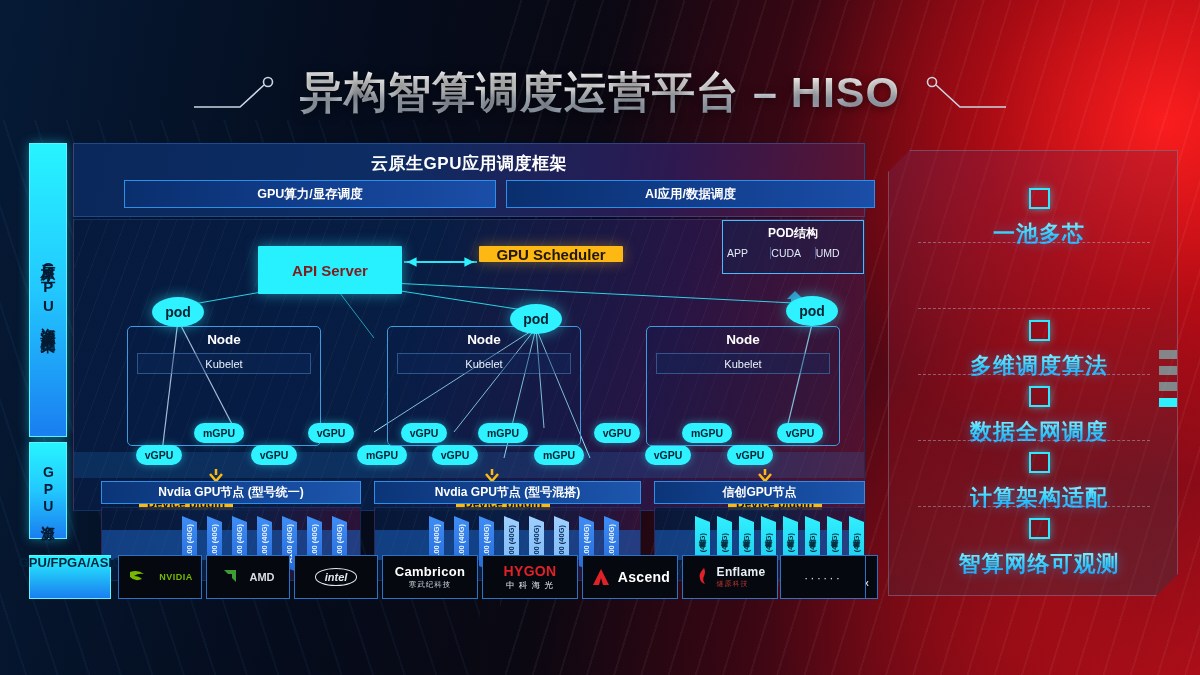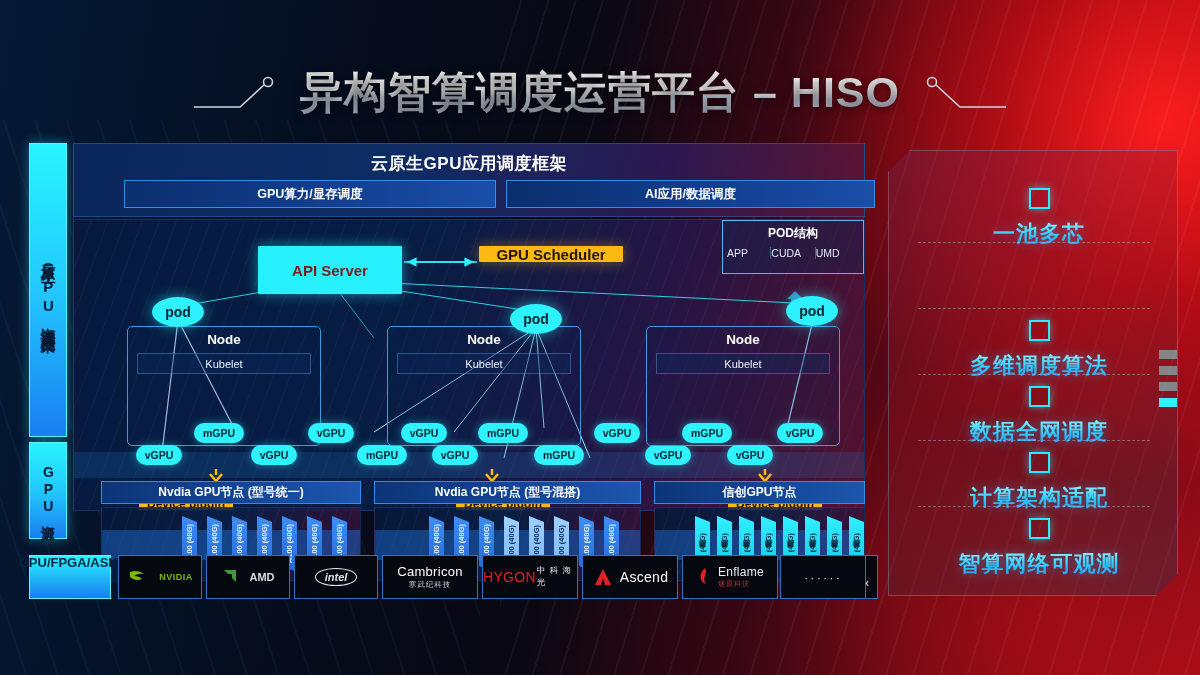--- a/index.html
+++ b/index.html
@@ -118,21 +118,21 @@
   .card.xc{background:linear-gradient(180deg,#31f0ff,#19c7ea);color:#053042;}
 
   
   #vendors{position:absolute;left:29px;top:555px;width:834px;height:42px;}
   #vendor-tag{position:absolute;left:0;top:0;width:80px;height:42px;
     background:linear-gradient(180deg,#27f4ff,#1a7ef0);border:1px solid #59f6ff;
     display:flex;justify-content:center;
     color:#03243f;font-size:13px;font-weight:700;line-height:1.15;}
   .vbox{position:absolute;top:0;height:42px;border:1px solid #2a74c8;background:#05090f;
     display:flex;align-items:center;justify-content:center;gap:6px;overflow:hidden;}
-  .vlabel{font-size:13px;font-weight:400;letter-spacing:.3px;}
+  .vlabel{font-size:13px;font-weight:700;letter-spacing:.3px;}
   .vsub{font-size:7.5px;letter-spacing:1px;}
 
   
   #rpanel{position:absolute;left:888px;top:150px;width:288px;height:444px;
     background:linear-gradient(150deg,rgba(110,40,90,.34) 0%,rgba(150,18,30,.30) 45%,rgba(20,60,80,.34) 100%);
     border:1px solid rgba(140,170,200,.35);
     clip-path:polygon(22px 0, 100% 0, 100% calc(100% - 22px), calc(100% - 22px) 100%, 0 100%, 0 22px);}
   #rlist{position:absolute;left:888px;top:150px;width:288px;height:444px;padding:0;}
   .ritem{position:absolute;left:26px;width:250px;height:40px;display:flex;align-items:center;gap:10px;flex-direction:column;}
   .rbox{width:17px;height:17px;border:2.5px solid #2ee8ff;box-shadow:0 0 8px rgba(46,232,255,.6);flex:none;}
@@ -381,21 +381,21 @@
 
     <div class="vbox" style="left:265px;width:82px;">
       <div style="border:1.6px solid #dfe6ec;border-radius:50%;padding:2px 9px;color:#dfe6ec;font-size:11px;font-style:italic;font-weight:600;">intel</div>
     </div>
 
     <div class="vbox" style="left:353px;width:94px;flex-direction:column;gap:1px;">
       <div class="vlabel" style="color:#fff;">Cambricon</div>
       <div class="vsub" style="color:#cfd8e2;">寒武纪科技</div>
     </div>
 
-    <div class="vbox" style="left:453px;width:94px;flex-direction:row;gap:1px;">
+    <div class="vbox" style="left:453px;width:94px;flex-direction:column;gap:1px;">
       <div class="vlabel" style="color:#e02128;font-size:14px;">HYGON</div>
       <div class="vsub" style="color:#e6ecf2;font-size:8.5px;">中 科 海 光</div>
     </div>
 
     <div class="vbox" style="left:553px;width:94px;">
       <svg width="22" height="20" viewBox="0 0 22 20">
           <path d="M11 2 L19 18 L13 18 L11 11 L9 18 L3 18 Z" fill="#e02128"></path>
         </svg>
       <div class="vlabel" style="color:#fff;font-size:14px;">Ascend</div>
     </div>

